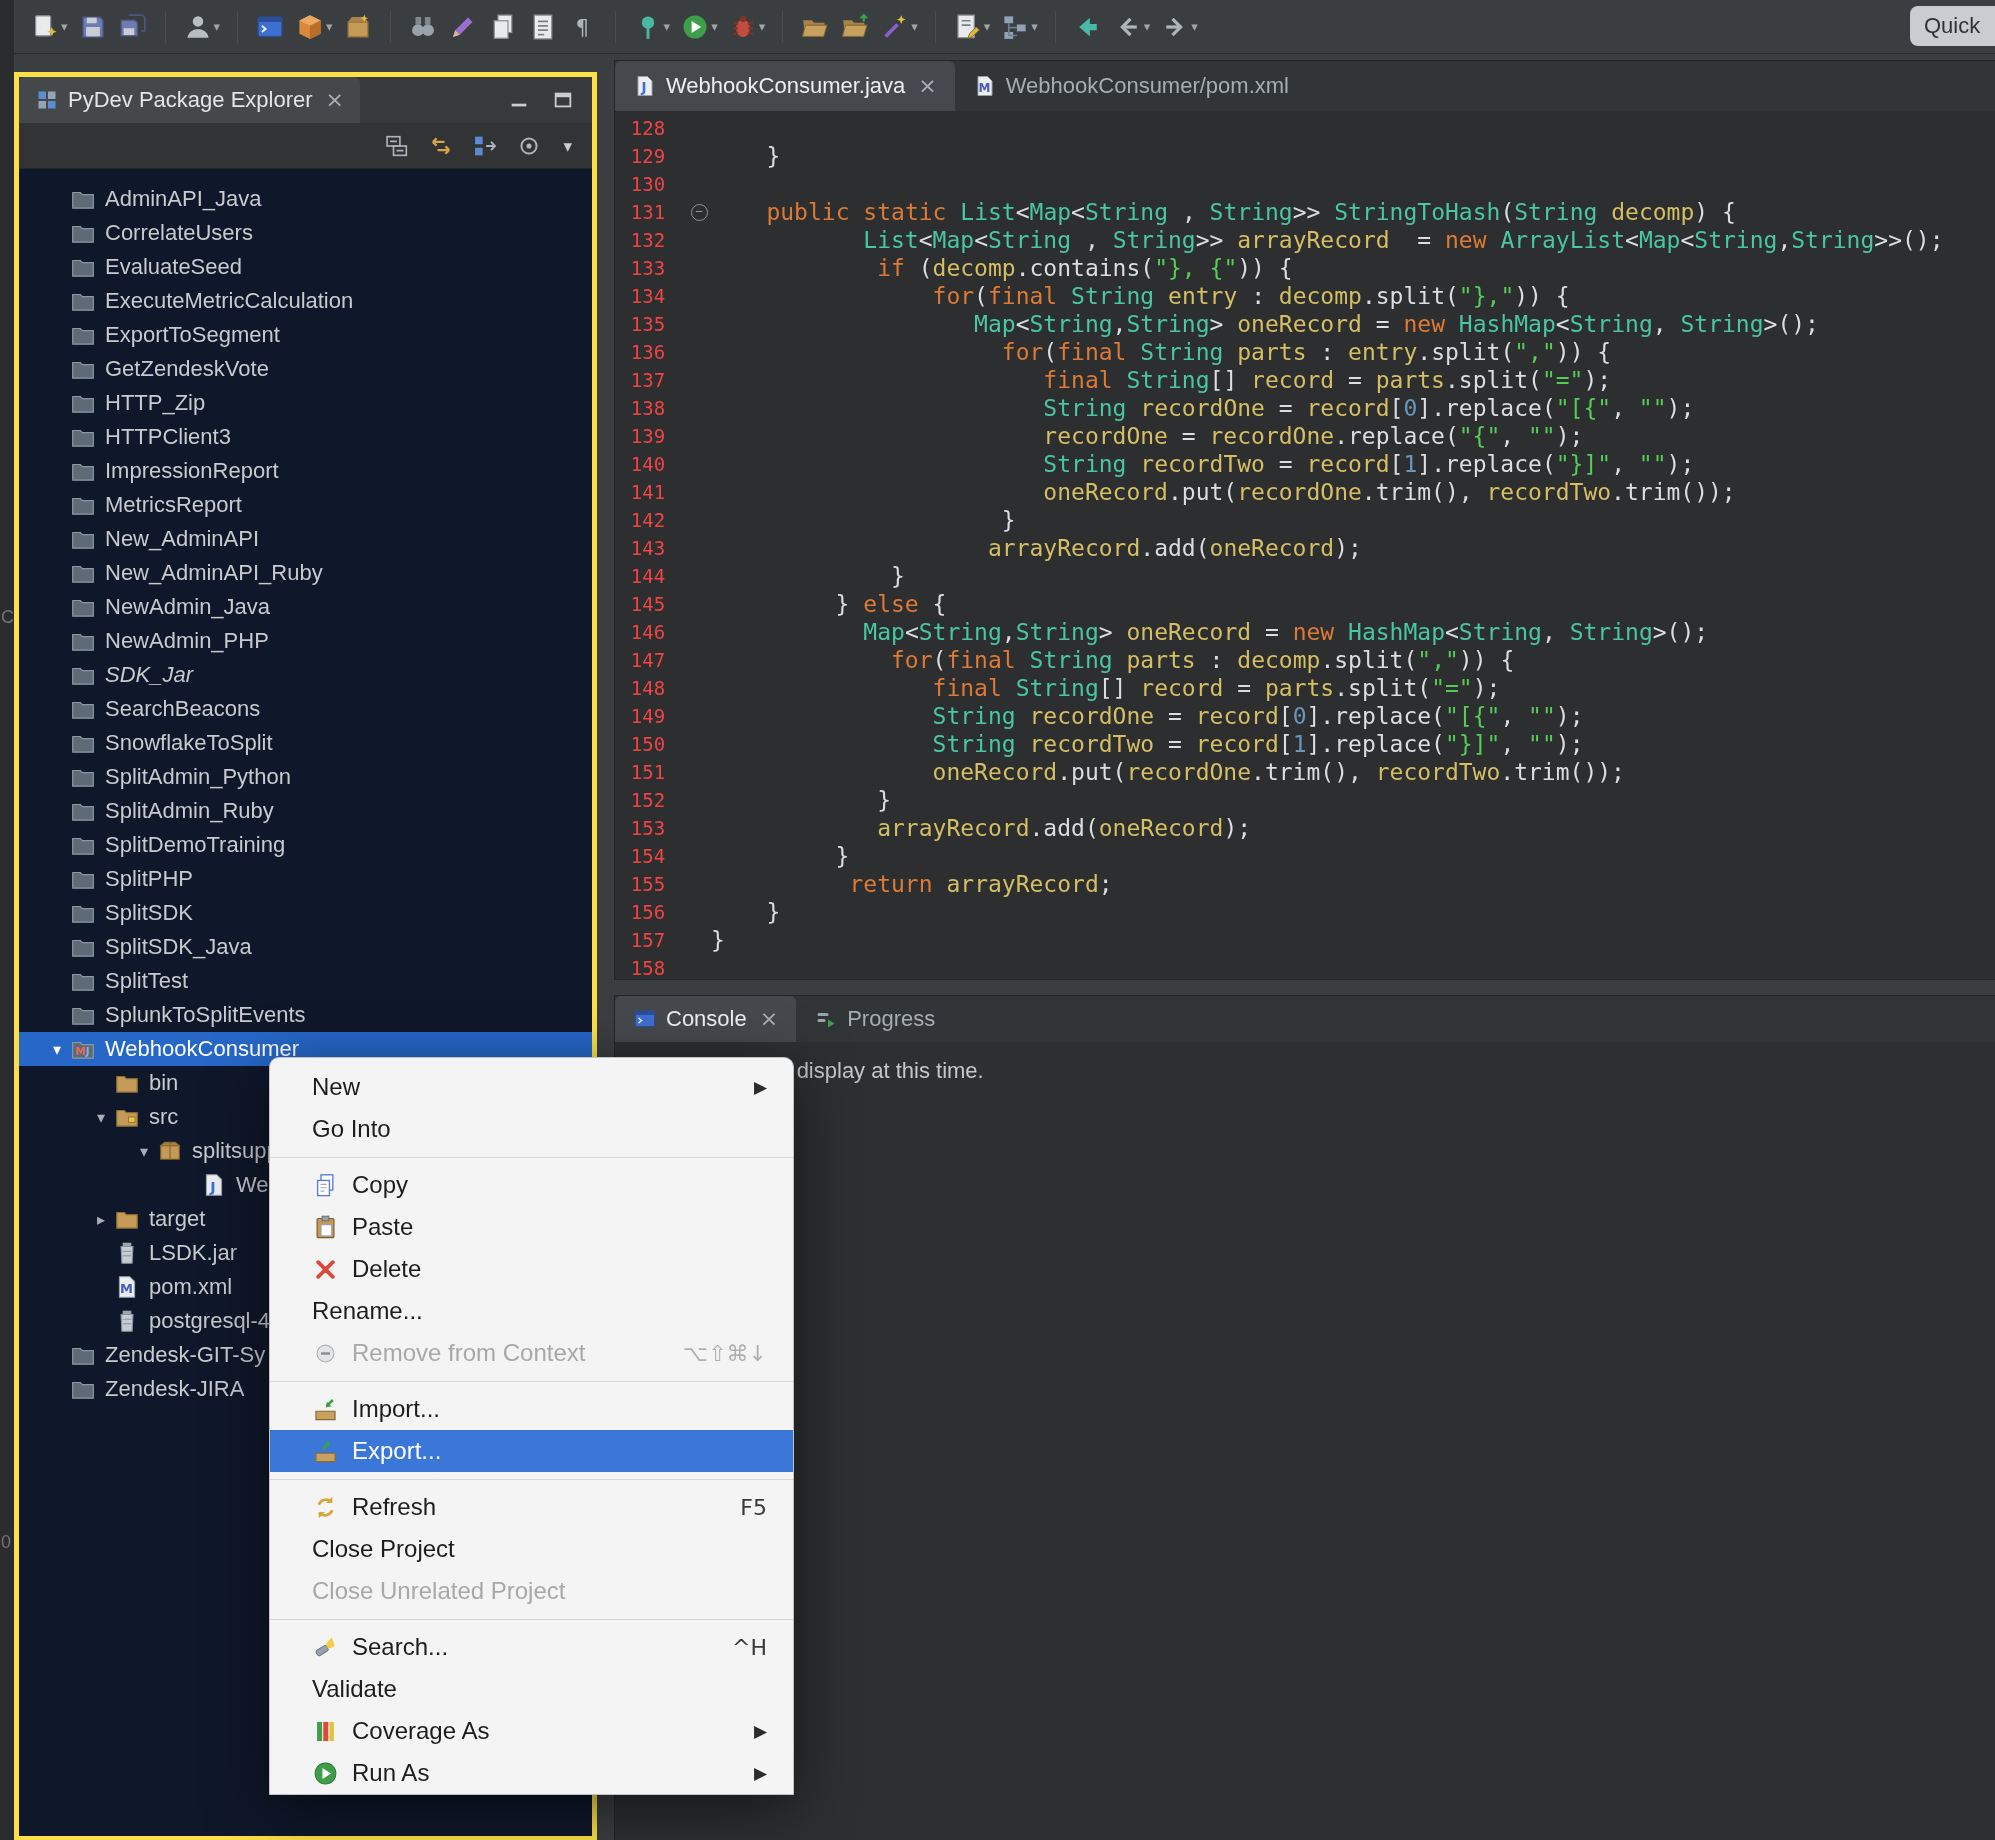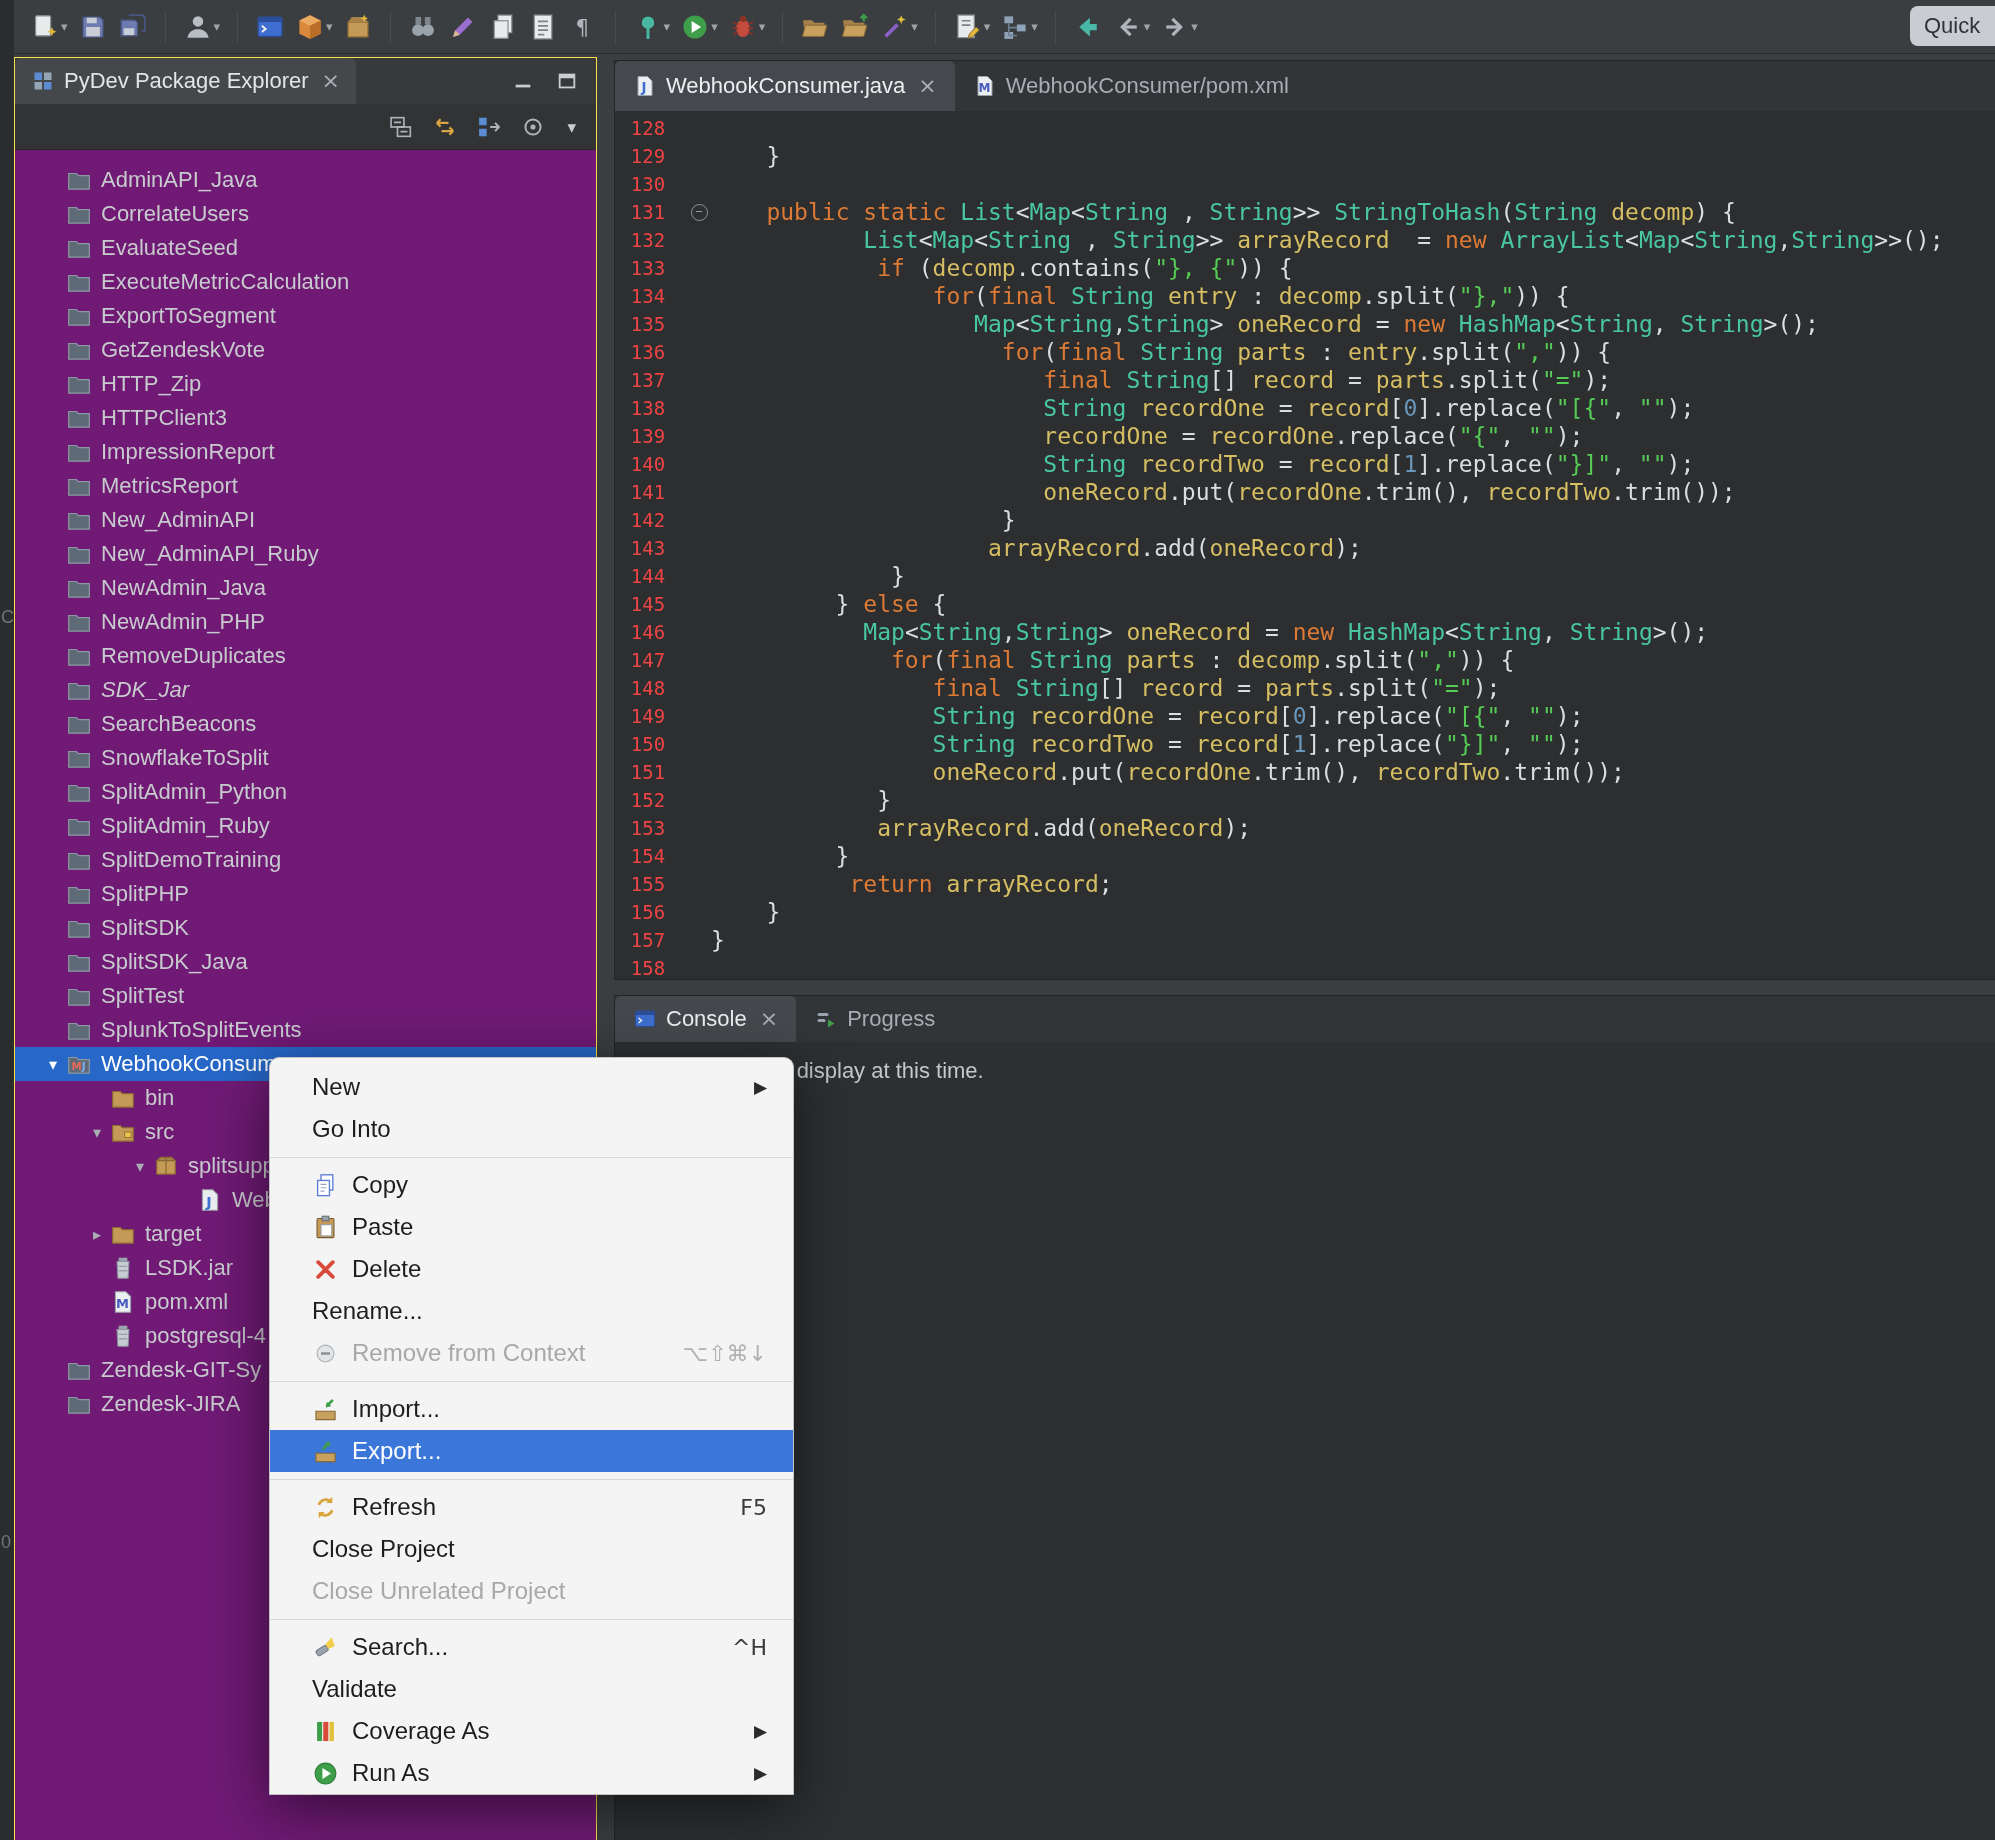--- a/index.html
+++ b/index.html
@@ -14,22 +14,22 @@
            border-bottom:1px solid #2A2C2D;display:flex;align-items:center;gap:10px;padding-left:14px;}
   .tgroup{display:flex;align-items:center;gap:6px;}
   .tsep{width:1px;height:32px;background:#4A4D4F;margin:0 5px;flex:none;}
   .tbtn{display:flex;align-items:center;padding:2px;border-radius:4px;}
   .ticonwrap{display:inline-flex;align-items:center;justify-content:center;}
   .caret{color:#9FA4A8;font-size:13px;margin-left:1px;font-family:"DejaVu Sans",sans-serif;}
   .quick{position:absolute;top:6px;left:1910px;width:169px;height:40px;background:#C9CDD1;
          border-radius:8px;color:#2E3236;font-size:22px;display:flex;align-items:center;
          padding-left:14px;z-index:3;}
   
-  .explorer{position:absolute;left:14px;top:57px;width:583px;bottom:0;background:#701a75;
-            border:1px solid #fde047;}
+  .explorer{position:absolute;left:14px;top:72px;width:583px;bottom:0;background:#0f172a;
+            border:5px solid #fde047;}
   .ex-tabbar{height:46px;background:#37393B;display:flex;align-items:center;}
   .ex-tab{height:46px;display:flex;align-items:center;gap:9px;padding:0 16px;background:#45484B;
           border-radius:6px 6px 0 0;}
   .ex-title{font-size:22px;color:#E2E5E8;white-space:nowrap;}
   .xclose{color:#A9AFB4;font-size:22px;line-height:22px;margin-left:4px;font-family:"DejaVu Sans",sans-serif;}
   .winbtns{margin-left:auto;display:flex;gap:22px;padding-right:18px;}
   .wbtn{display:inline-flex;}
   .ex-toolbar{height:46px;display:flex;align-items:center;justify-content:flex-end;gap:12px;
               padding-right:14px;background:#313335;border-bottom:1px solid #262728;}
   .vmenu{color:#C9CDD1;font-size:17px;font-family:"DejaVu Sans",sans-serif;padding:0 6px;}
@@ -505,29 +505,20 @@
         </div>
         <div class="tree-row" style="padding-left: 25px;">
           <span class="arrow"></span>
           <span class="ticon">
             <svg width="26" height="26" viewBox="0 0 24 24">
               <path d="M2.5 6h7l2 2h10v12.5h-19z" fill="#5E6A76" stroke="#8C99A5" stroke-width="1.1"></path>
             </svg>
           </span>
           <span class="tlabel">NewAdmin_PHP</span>
         </div>
-        <div class="tree-row" style="padding-left: 25px;">
-          <span class="arrow"></span>
-          <span class="ticon">
-            <svg width="26" height="26" viewBox="0 0 24 24">
-              <path d="M2.5 6h7l2 2h10v12.5h-19z" fill="#5E6A76" stroke="#8C99A5" stroke-width="1.1"></path>
-            </svg>
-          </span>
-          <span class="tlabel">RemoveDuplicates</span>
-        </div>
         <div class="tree-row" style="padding-left: 25px; font-style: italic;">
           <span class="arrow"></span>
           <span class="ticon">
             <svg width="26" height="26" viewBox="0 0 24 24">
               <path d="M2.5 6h7l2 2h10v12.5h-19z" fill="#5E6A76" stroke="#8C99A5" stroke-width="1.1"></path>
             </svg>
           </span>
           <span class="tlabel">SDK_Jar</span>
         </div>
         <div class="tree-row" style="padding-left: 25px;">

